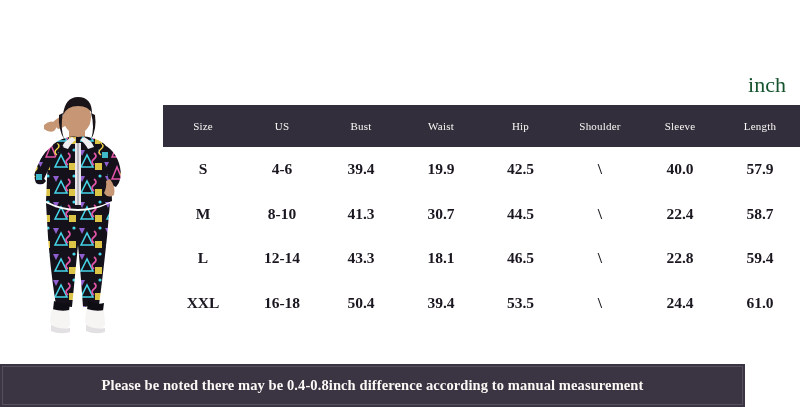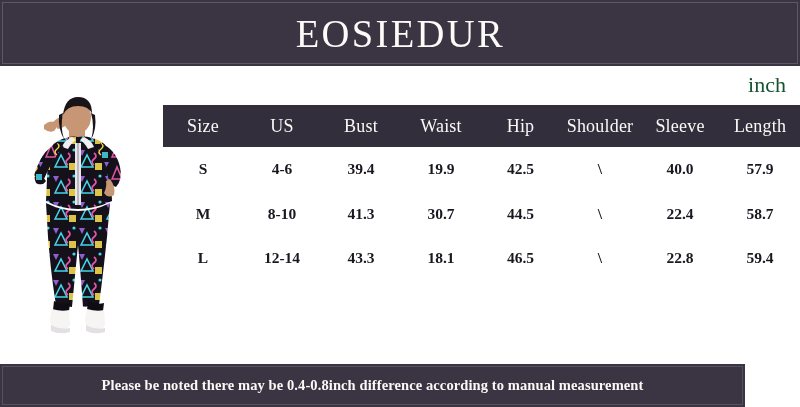--- a/index.html
+++ b/index.html
@@ -81,21 +81,21 @@
     width: 637px;
     border-collapse: collapse;
     table-layout: fixed;
   }
   .size-table thead tr {
     background: #332e3c;
   }
   .size-table th {
     color: #fbf8f5;
     font-weight: 400;
-    font-size: 18px;
+    font-size: 11px;
     height: 40px;
     text-align: center;
     font-family: "Liberation Serif", "DejaVu Serif", serif;
     letter-spacing: 0.2px;
   }
   .size-table td {
     color: #1b1720;
     font-size: 15.5px;
     height: 42.5px;
     text-align: center;
@@ -141,23 +141,20 @@
     letter-spacing: 0.1px;
     white-space: nowrap;
     font-family: "Liberation Serif", "DejaVu Serif", serif;
   }
 </style>
 </head>
 <body>
 
 <div class="page">
 
-  <div class="brand-banner">
-    <div class="brand-title">EOSIEDUR</div>
-  </div>
 
   <div class="unit-label">inch</div>
 
   <div class="product-photo">
     <svg width="160" height="250" viewBox="0 0 160 250">
       <defs>
         <pattern id="print90s" width="26" height="26" patternUnits="userSpaceOnUse">
           <rect width="26" height="26" fill="#14111a"></rect>
           <path d="M3 20 L9 8 L15 20 Z" fill="none" stroke="#45d4e8" stroke-width="1.6"></path>
           <path d="M16 6 q4 3 0 6 q-4 3 0 6" fill="none" stroke="#e255a8" stroke-width="1.7"></path>
@@ -266,20 +263,30 @@
       <tr>
         <td class="size-cell">L</td>
         <td>12-14</td>
         <td>43.3</td>
         <td>18.1</td>
         <td>46.5</td>
         <td>\</td>
         <td>22.8</td>
         <td>59.4</td>
       </tr>
+      <tr>
+        <td class="size-cell">XXL</td>
+        <td>16-18</td>
+        <td>50.4</td>
+        <td>39.4</td>
+        <td>53.5</td>
+        <td>\</td>
+        <td>24.4</td>
+        <td>61.0</td>
+      </tr>
     </tbody>
   </table>
 
   <div class="note-banner">
     <div class="note-text">Please be noted there may be 0.4-0.8inch difference according to manual measurement</div>
   </div>
 
 </div>
 
 </body></html>

